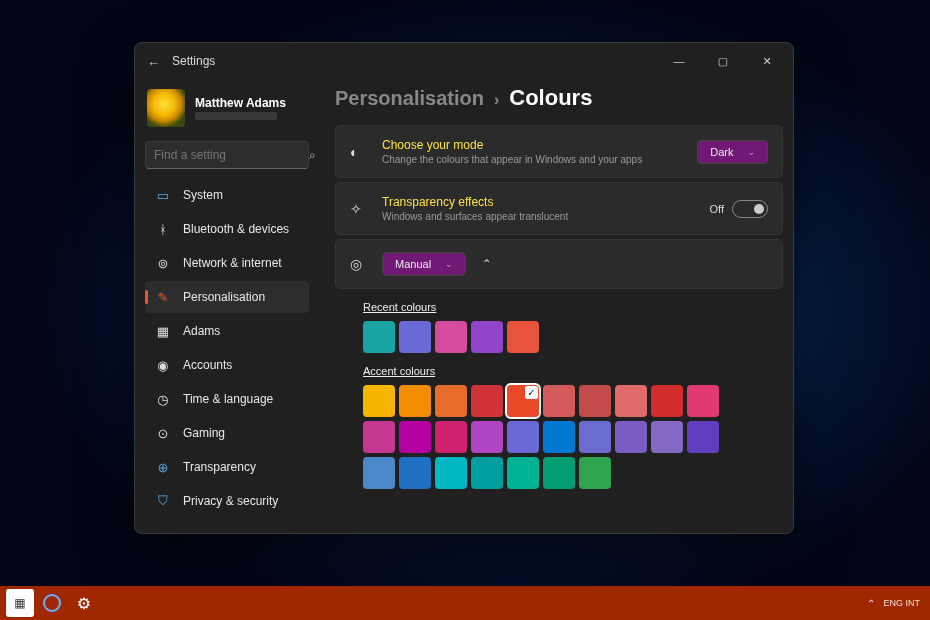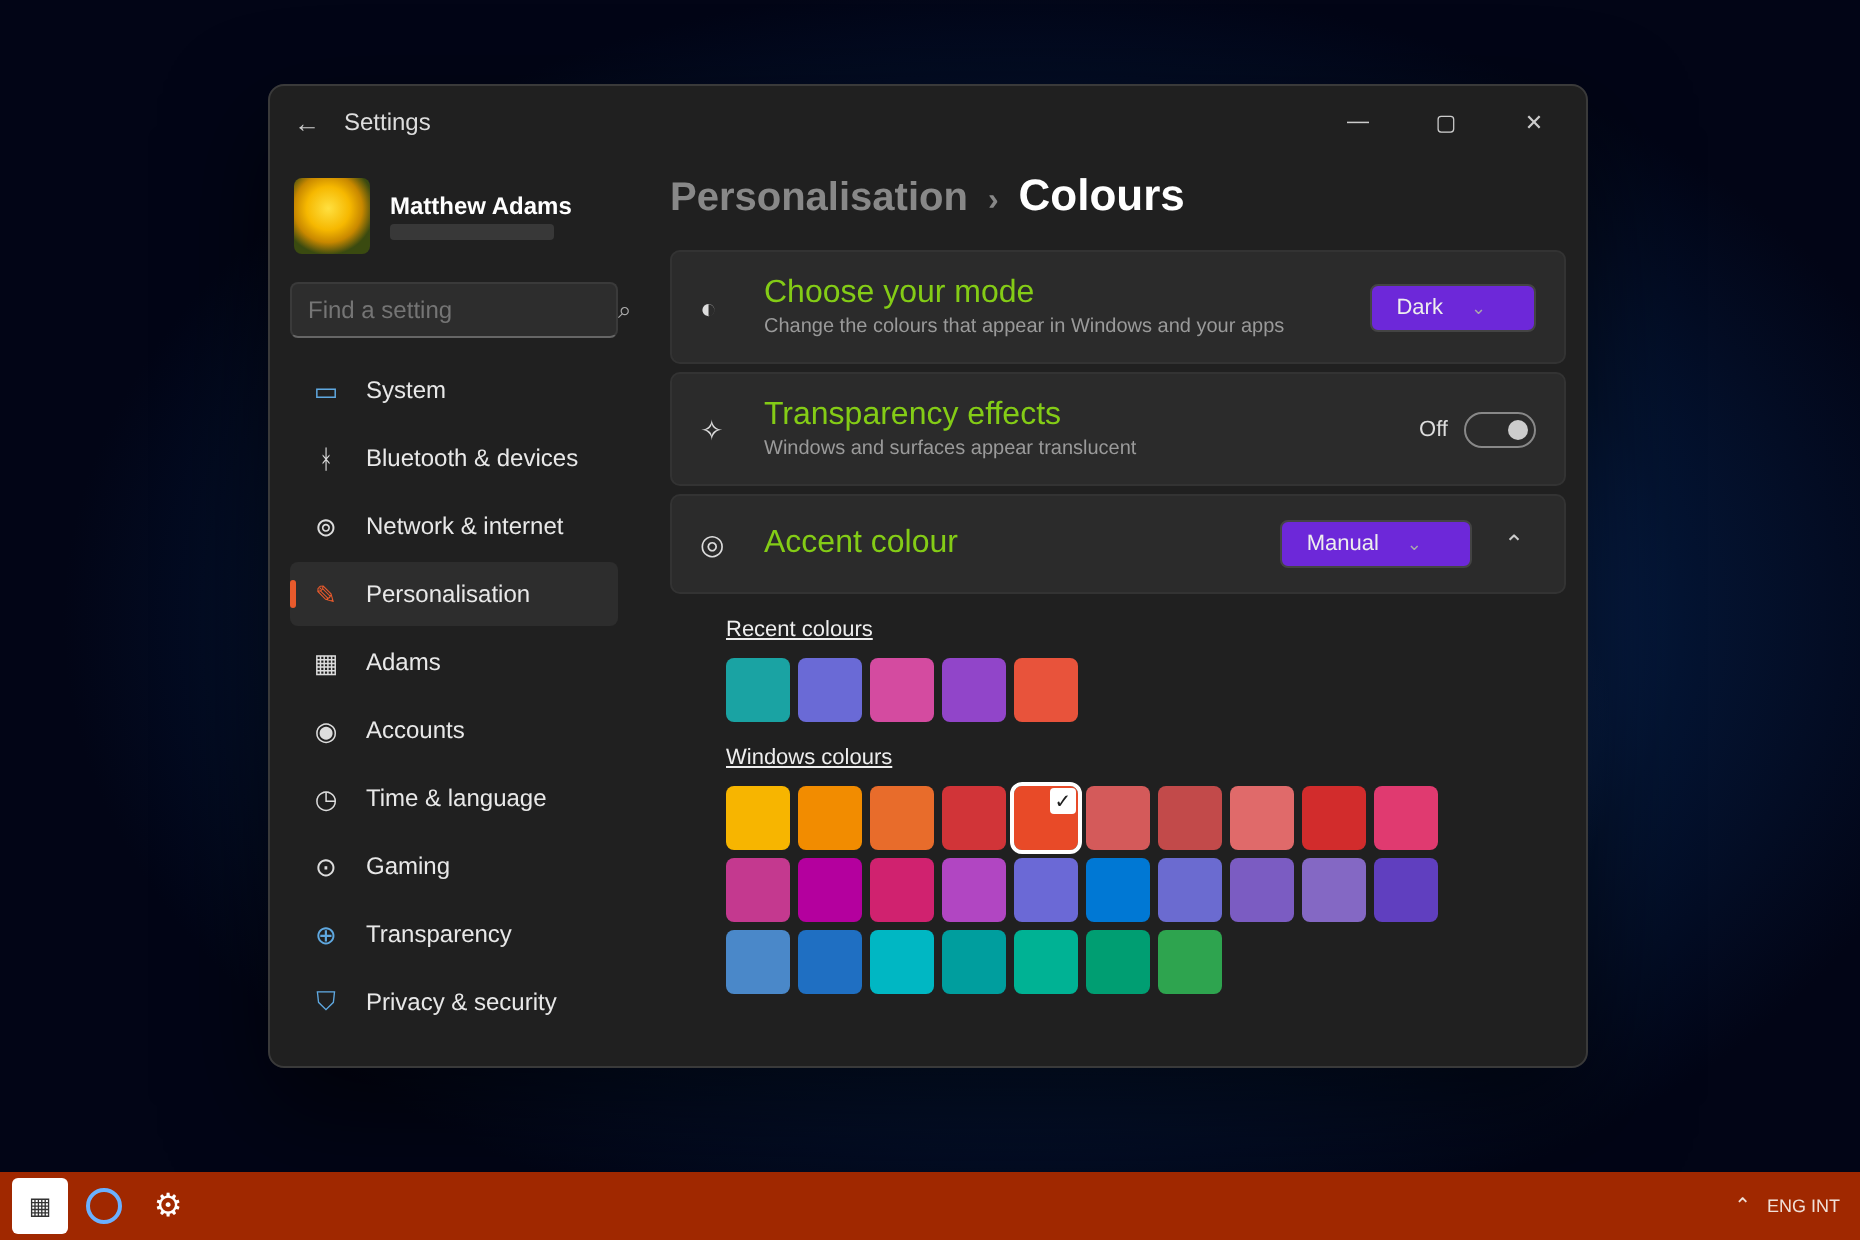--- a/index.html
+++ b/index.html
@@ -67,24 +67,24 @@
     .content::-webkit-scrollbar{width:4px}.content::-webkit-scrollbar-thumb{background:#555;border-radius:2px}
     .breadcrumb { display:flex; align-items:baseline; gap:10px; margin:2px 0 14px 0; }
     .bc-parent { color:#888; font-size:20px; font-weight:600; }
     .bc-sep { color:#888; font-size:16px; font-weight:600; }
     .bc-current { color:#fff; font-size:22px; font-weight:600; }
 
     .card { background:#2b2b2b; border:1px solid #333; border-radius:5px; padding:12px 14px;
             display:flex; align-items:center; margin-bottom:4px; }
     .card .card-icon { width:18px; color:#ddd; font-size:14px; margin-right:14px; }
     .card .card-text { flex:1; }
-    .card .card-title { color:#84cc16; font-size:16px; }
+    .card .card-title { color:#fde047; font-size:12px; }
     .card .card-sub { color:#9a9a9a; font-size:10px; margin-top:2px; }
 
-    .dropdown { background:#6d28d9; border:1px solid #444; border-radius:4px; padding:5px 24px 5px 12px;
+    .dropdown { background:#701a75; border:1px solid #444; border-radius:4px; padding:5px 12px 5px 12px;
                 display:flex; align-items:center; gap:14px; color:#eee; font-size:11px; cursor:pointer; }
     .dropdown .chev { color:#aaa; font-size:9px; }
 
     .toggle-wrap { display:flex; align-items:center; gap:8px; }
     .toggle-label { color:#ddd; font-size:11px; }
     .toggle { width:36px; height:18px; border:1px solid #888; border-radius:10px; position:relative; cursor:pointer; }
     .toggle .knob { position:absolute; right:3px; top:3px; width:10px; height:10px; background:#ccc; border-radius:50%; }
 
     .expand-caret { margin-left:10px; color:#ccc; font-size:12px; padding:4px 6px; cursor:pointer; }
 
@@ -201,40 +201,37 @@
         <div class="toggle-wrap">
           <span class="toggle-label">Off</span>
           <div class="toggle">
             <div class="knob"></div>
           </div>
         </div>
       </div>
 
       <div class="card">
         <div class="card-icon">◎</div>
-        <div class="card-text">
-          <div class="card-title">Accent colour</div>
-        </div>
         <div class="dropdown">
           <span>Manual</span>
           <span class="chev">⌄</span>
         </div>
         <span class="expand-caret">⌃</span>
       </div>
 
       <div class="swatch-section-title">Recent colours</div>
       <div class="swatches narrow" id="recent">
           <div class="swatch" style="background: rgb(26, 163, 163);"></div>
           <div class="swatch" style="background: rgb(106, 106, 214);"></div>
           <div class="swatch" style="background: rgb(212, 75, 160);"></div>
           <div class="swatch" style="background: rgb(145, 69, 201);"></div>
           <div class="swatch" style="background: rgb(232, 83, 59);"></div>
         </div>
 
-      <div class="swatch-section-title">Windows colours</div>
+      <div class="swatch-section-title">Accent colours</div>
       <div class="swatches" id="wincolours">
           <div class="swatch" style="background: rgb(247, 181, 0);"></div>
           <div class="swatch" style="background: rgb(242, 140, 0);"></div>
           <div class="swatch" style="background: rgb(232, 108, 43);"></div>
           <div class="swatch" style="background: rgb(209, 52, 56);"></div>
           <div class="swatch selected" style="background: rgb(232, 74, 40);">
             <span class="check">✓</span>
           </div>
           <div class="swatch" style="background: rgb(212, 90, 90);"></div>
           <div class="swatch" style="background: rgb(194, 74, 74);"></div>

